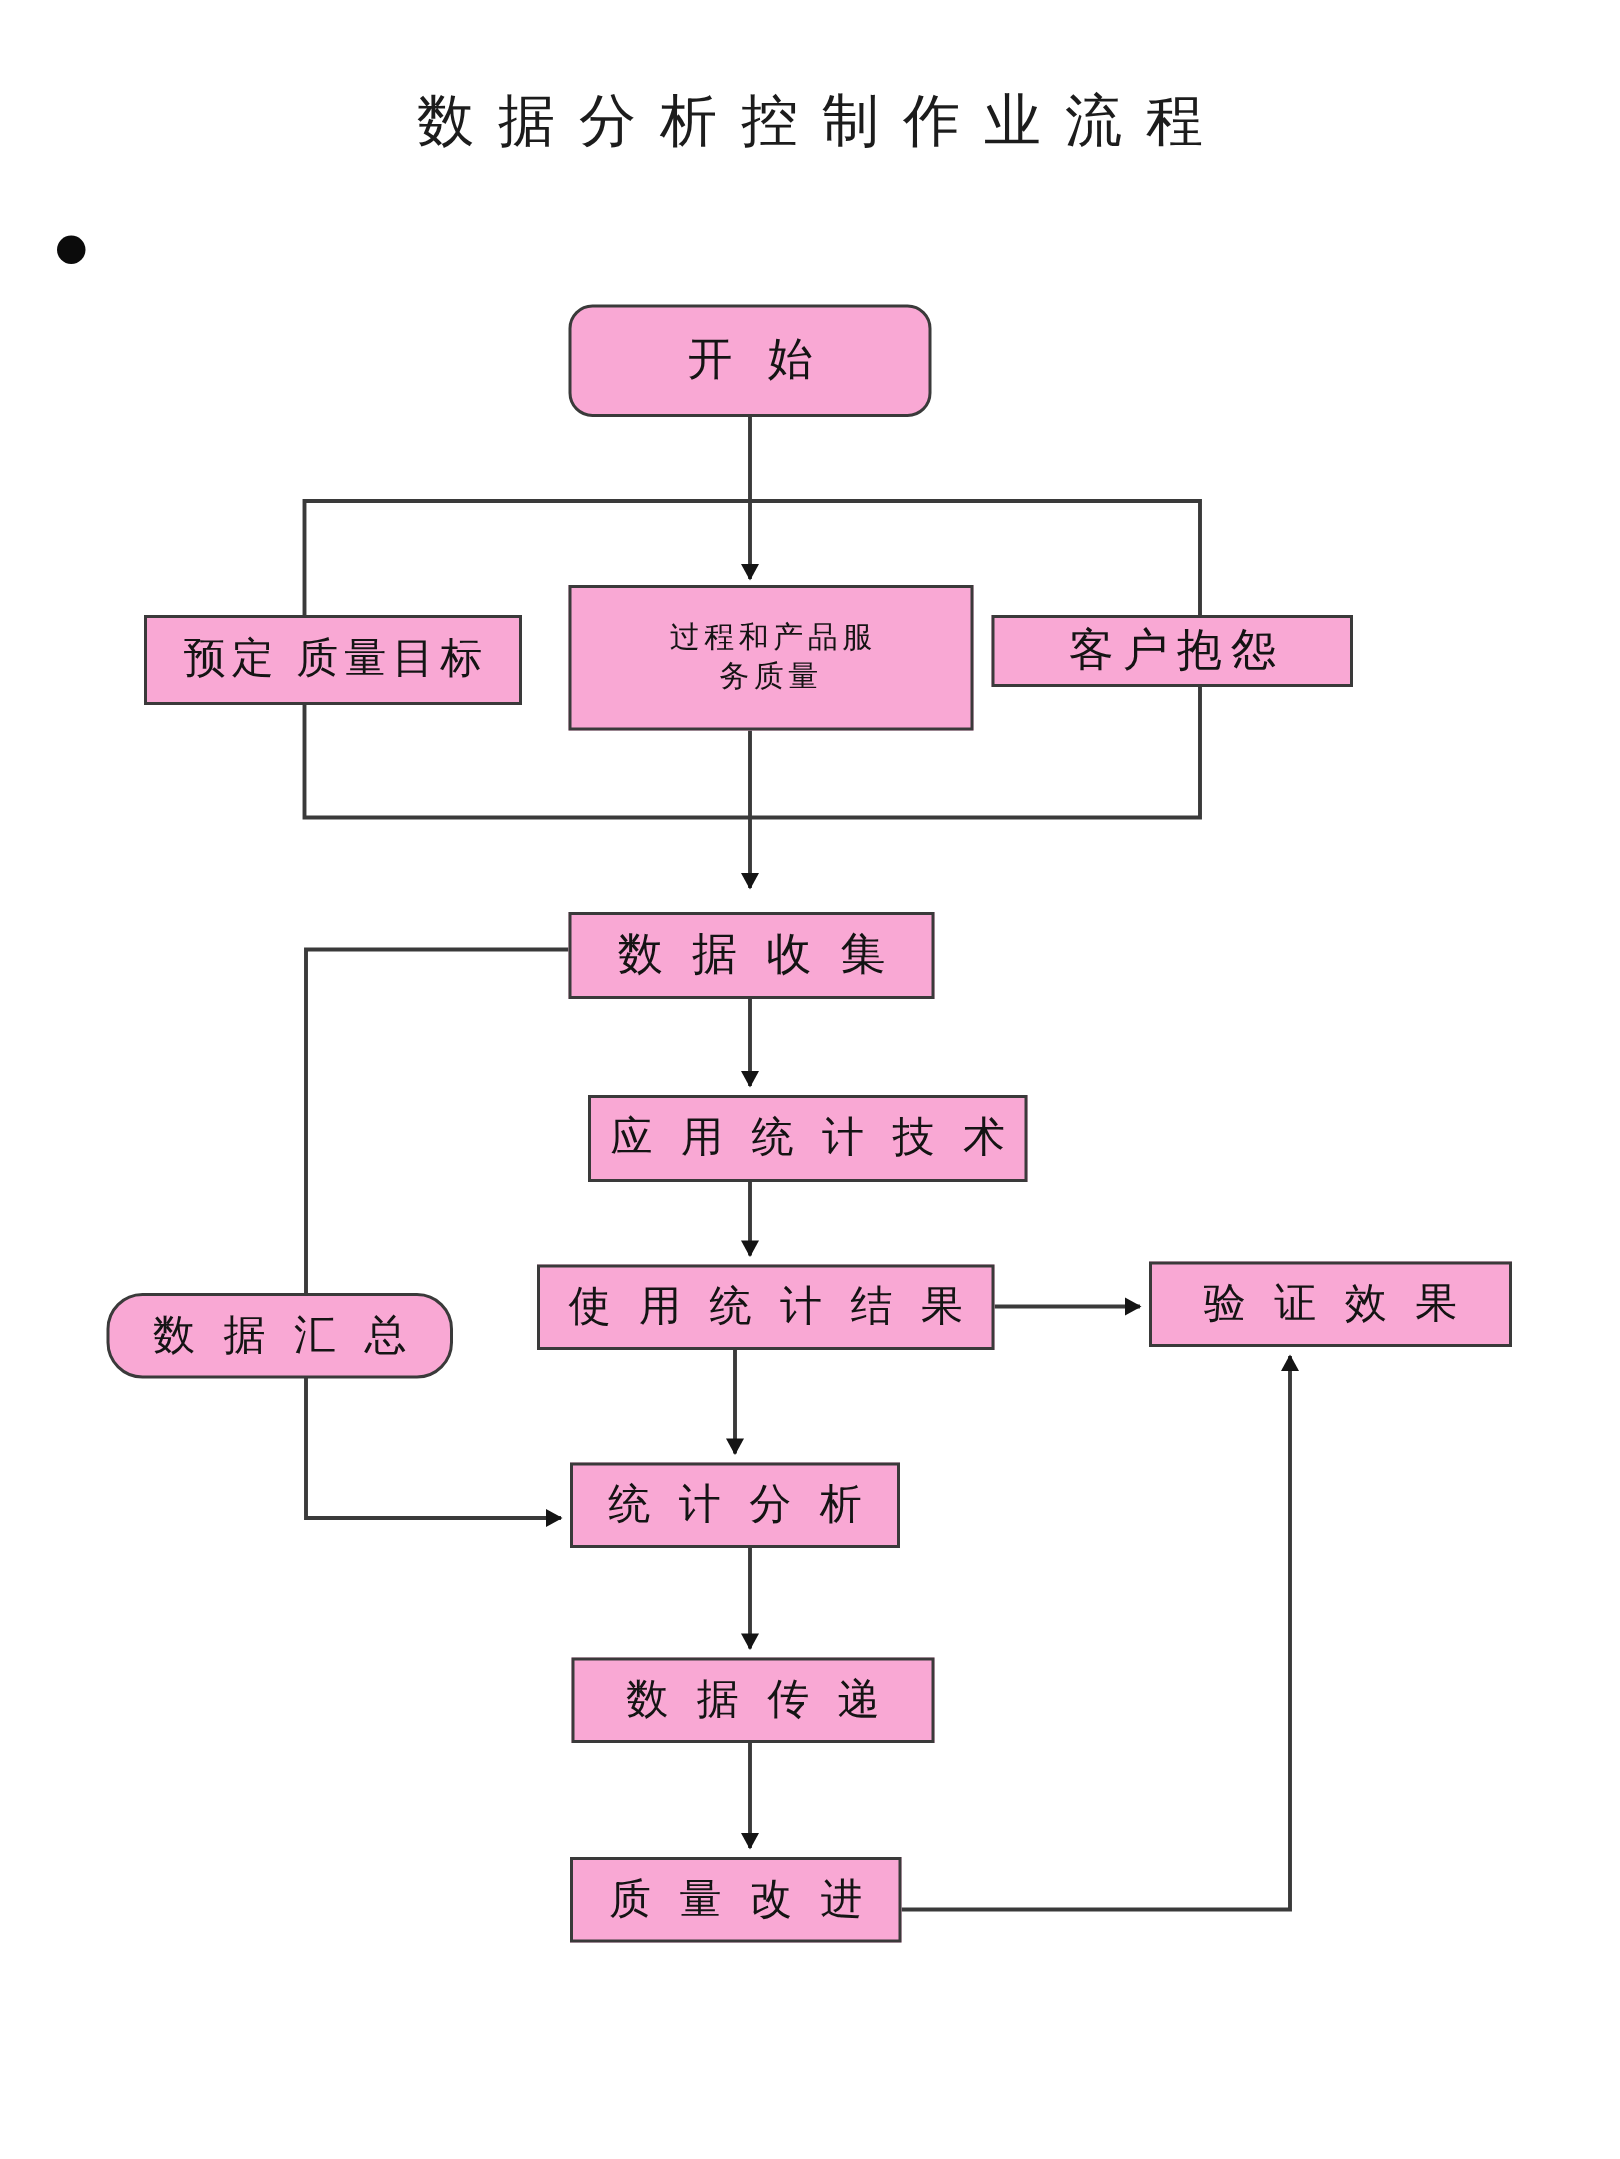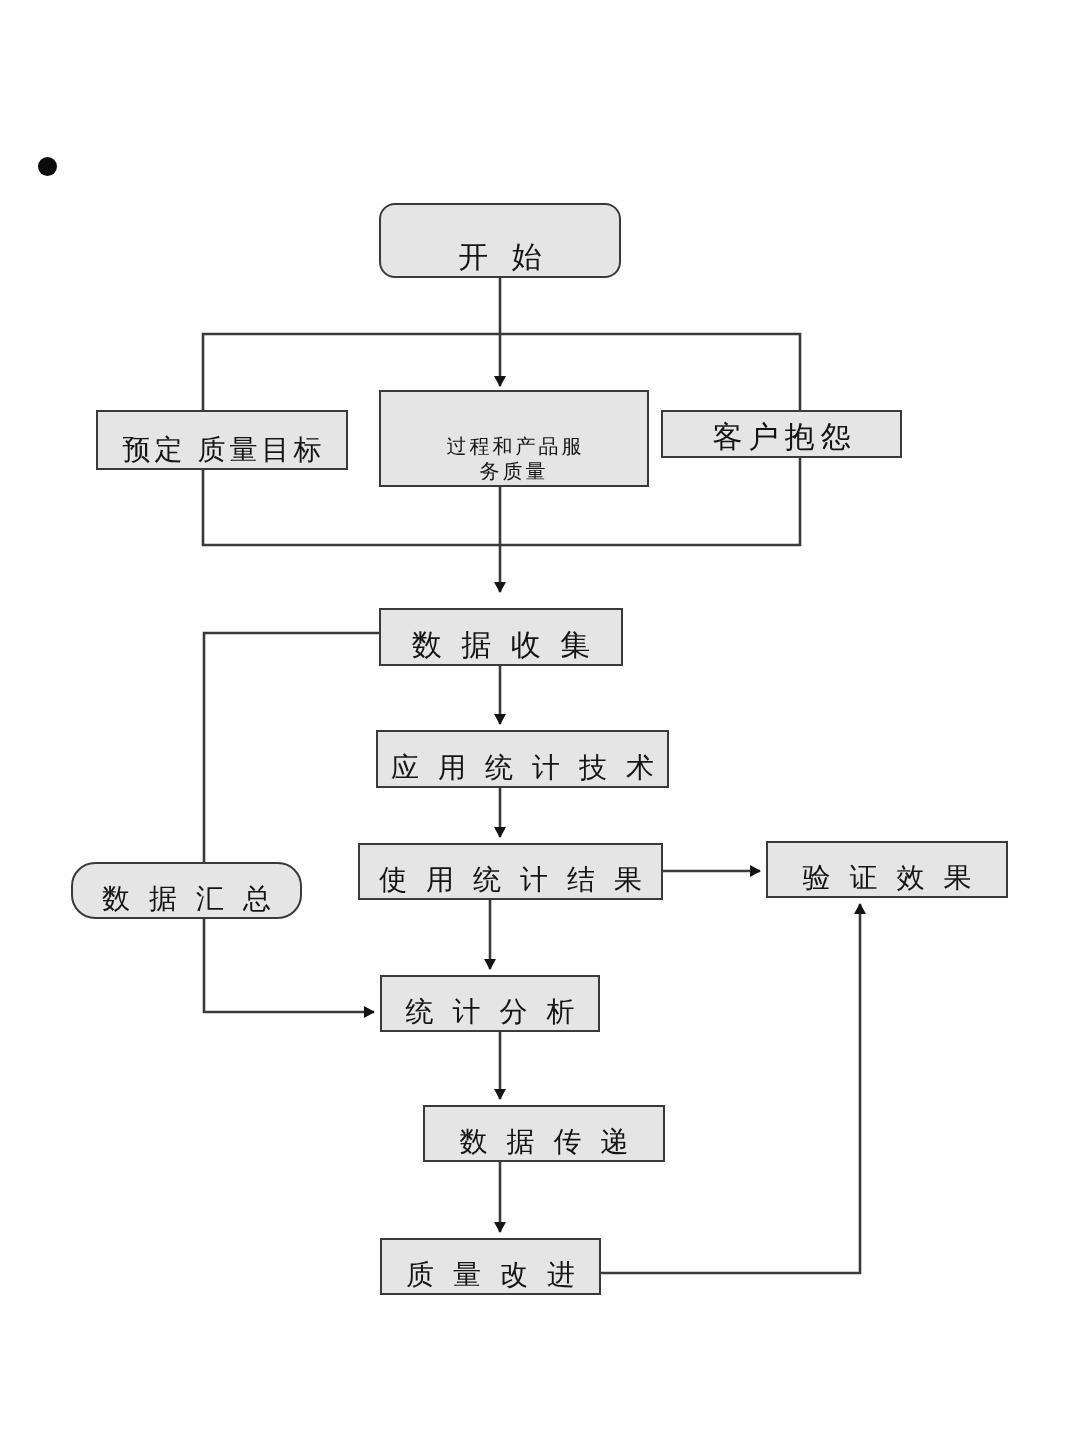--- a/index.html
+++ b/index.html
@@ -38,23 +38,23 @@
     top: 157px;
     width: 19px;
     height: 19px;
     border-radius: 50%;
     background: #0b0b0b;
   }
   .node {
     position: absolute;
     box-sizing: border-box;
     border: 2px solid #3a3a3a;
-    background: #e5e5e5;
+    background: #f9a8d4;
     display: flex;
-    align-items: flex-end;
+    align-items: center;
     justify-content: center;
     text-align: center;
     line-height: 1.28;
     color: #141414;
     z-index: 3;
   }
   .node .label {
     display: block;
     width: 100%;
     padding: 0 6px;
@@ -72,20 +72,21 @@
     width: 1080px;
     height: 1439px;
     z-index: 1;
   }
 </style>
 </head>
 <body>
 
 <div id="page">
 
+  <div id="title">数据分析控制作业流程</div>
 
   <div id="bullet"></div>
 
   <svg id="wires" viewBox="0 0 1080 1439" xmlns="http://www.w3.org/2000/svg">
     <defs>
       <marker id="arrowDown" markerWidth="14" markerHeight="14" refX="7" refY="11" orient="auto" markerUnits="userSpaceOnUse">
         <path d="M1,1 L13,1 L7,12 Z" fill="#141414"></path>
       </marker>
       <marker id="arrowGen" markerWidth="14" markerHeight="14" refX="11" refY="7" orient="auto" markerUnits="userSpaceOnUse">
         <path d="M1,1 L12,7 L1,13 Z" fill="#141414"></path>
@@ -128,36 +129,36 @@
       <div class="node" style="left: 379px; top: 390px; width: 270px; height: 97px;">
         <span class="label" style="font-size: 20px; letter-spacing: 3px; text-indent: 3px;">过程和产品服
 务质量</span>
       </div>
       <div class="node" style="left: 661px; top: 410px; width: 241px; height: 48px;">
         <span class="label" style="font-size: 30px; letter-spacing: 6px; text-indent: 6px;">客户抱怨</span>
       </div>
       <div class="node" style="left: 379px; top: 598px; width: 244px; height: 58px; margin-top: 10px;">
         <span class="label" style="font-size: 30px; letter-spacing: 6px; text-indent: 6px;">数 据 收 集</span>
       </div>
-      <div class="node" style="left: 376px; top: 730px; width: 293px; height: 58px;">
+      <div class="node" style="left: 392px; top: 730px; width: 293px; height: 58px;">
         <span class="label" style="font-size: 28px; letter-spacing: 6px; text-indent: 6px;">应 用 统 计 技 术</span>
       </div>
       <div class="node" style="left: 358px; top: 843px; width: 305px; height: 57px;">
         <span class="label" style="font-size: 28px; letter-spacing: 6px; text-indent: 6px;">使 用 统 计 结 果</span>
       </div>
       <div class="node" style="left: 766px; top: 841px; width: 242px; height: 57px;">
         <span class="label" style="font-size: 28px; letter-spacing: 6px; text-indent: 6px;">验 证 效 果</span>
       </div>
       <div class="node" style="left: 71px; top: 862px; width: 231px; height: 57px; border-radius: 24px;">
         <span class="label" style="font-size: 28px; letter-spacing: 6px; text-indent: 6px;">数 据 汇 总</span>
       </div>
       <div class="node" style="left: 380px; top: 975px; width: 220px; height: 57px;">
         <span class="label" style="font-size: 28px; letter-spacing: 6px; text-indent: 6px;">统 计 分 析</span>
       </div>
-      <div class="node" style="left: 381px; top: 1105px; width: 242px; height: 57px; margin-left: 42px;">
+      <div class="node" style="left: 381px; top: 1105px; width: 242px; height: 57px;">
         <span class="label" style="font-size: 28px; letter-spacing: 6px; text-indent: 6px;">数 据 传 递</span>
       </div>
       <div class="node" style="left: 380px; top: 1238px; width: 221px; height: 57px;">
         <span class="label" style="font-size: 28px; letter-spacing: 6px; text-indent: 6px;">质 量 改 进</span>
       </div>
     </div>
 
 </div>
 
 </body></html>

